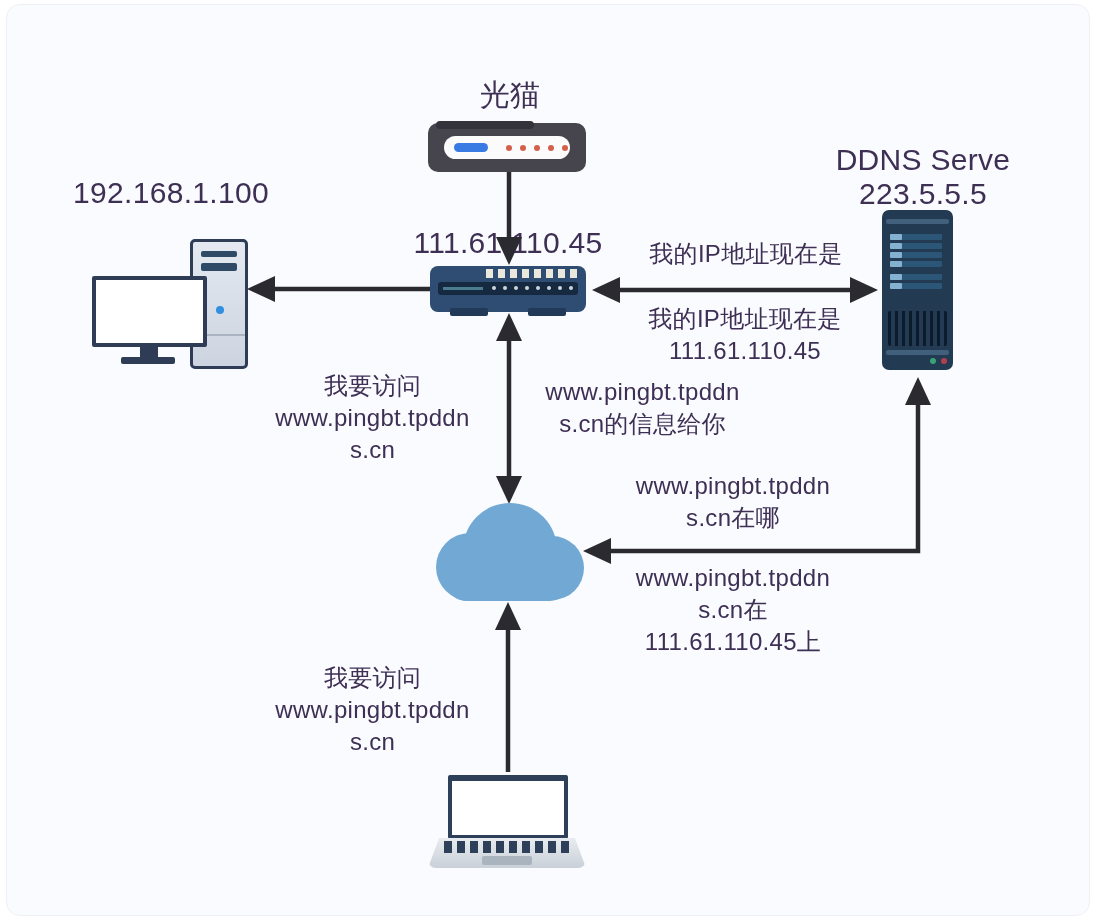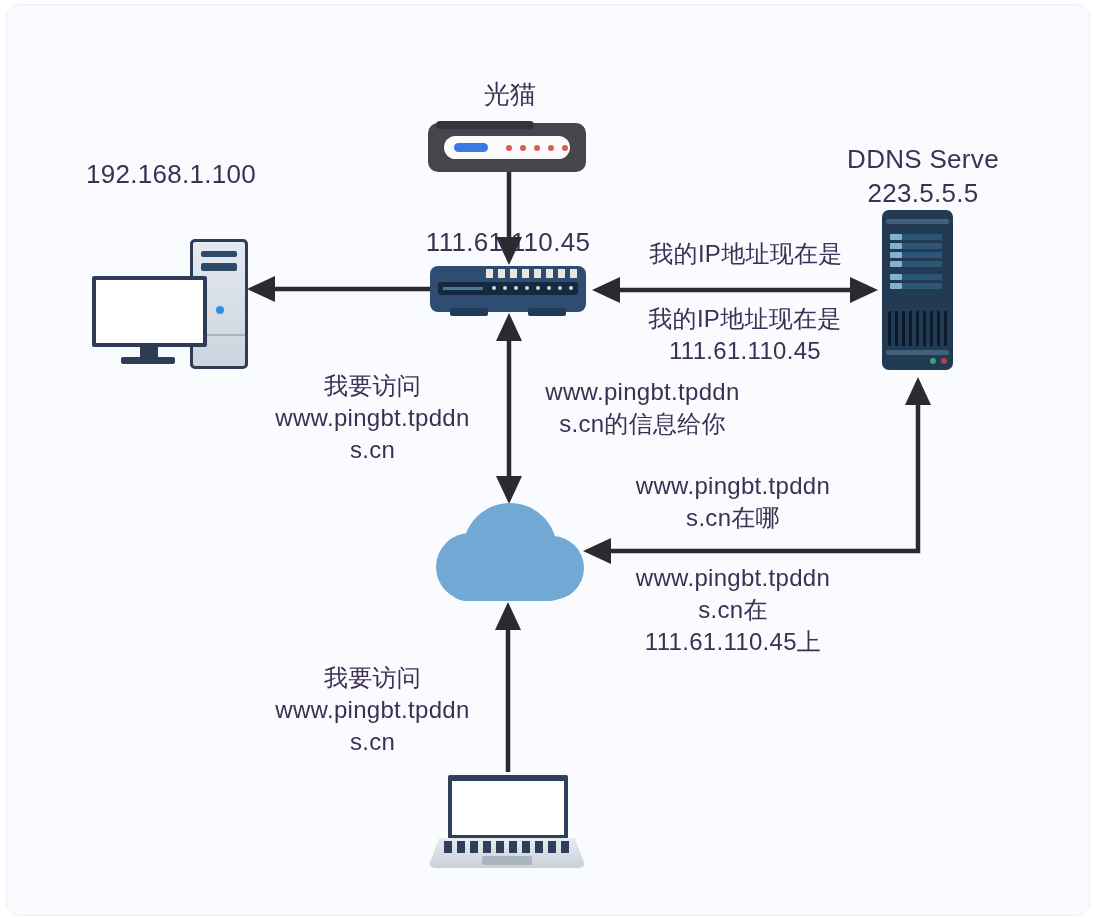--- a/index.html
+++ b/index.html
@@ -11,21 +11,21 @@
   }
   .canvas{
     position:absolute;left:6px;top:4px;width:1082px;height:910px;
     background:#fafbfe;border:1px solid #eef0f6;border-radius:14px;
   }
   .abs{position:absolute;}
   .lbl{
     position:absolute;color:#3e2f54;text-align:center;
     white-space:pre-line;letter-spacing:0.3px;
   }
-  .fs26{font-size:26px;line-height:33px;}
+  .fs26{font-size:30px;line-height:33px;}
   .fs24{font-size:24px;line-height:32px;}
 
   
   .modem{left:428px;top:123px;width:158px;height:49px;background:#46444d;border-radius:10px;}
   .modem .lip{position:absolute;left:8px;top:-2px;width:98px;height:8px;background:#34323a;border-radius:4px;}
   .modem .panel{position:absolute;left:16px;top:13px;width:126px;height:23px;background:#fbfbfb;border-radius:12px;}
   .modem .led-bar{position:absolute;left:10px;top:7px;width:34px;height:9px;background:#3a7ae3;border-radius:5px;}
   .modem .dot{position:absolute;top:9px;width:6px;height:6px;border-radius:50%;background:#d2604b;}
 
   
@@ -69,21 +69,21 @@
 
   svg.overlay{position:absolute;left:0;top:0;pointer-events:none;}
 </style>
 </head>
 <body>
 
 <div class="canvas"></div>
 
 <div class="lbl fs26" style="left:460px;top:78px;width:100px;">光猫</div>
 <div class="lbl fs26" style="left:408px;top:226px;width:200px;">111.61.110.45</div>
-<div class="lbl fs26" style="left:71px;top:158px;width:200px;">192.168.1.100</div>
+<div class="lbl fs26" style="left:71px;top:176px;width:200px;">192.168.1.100</div>
 <div class="lbl fs26" style="left:823px;top:143px;width:200px;">DDNS Serve</div>
 <div class="lbl fs26" style="left:823px;top:177px;width:200px;">223.5.5.5</div>
 
 <div class="lbl fs24" style="left:621px;top:238px;width:250px;">我的IP地址现在是</div>
 <div class="lbl fs24" style="left:620px;top:303px;width:250px;text-align:center;">我的IP地址现在是
 111.61.110.45</div>
 <div class="lbl fs24" style="left:250px;top:370px;width:245px;">我要访问
 www.pingbt.tpddn
 s.cn</div>
 <div class="lbl fs24" style="left:515px;top:376px;width:255px;">www.pingbt.tpddn

